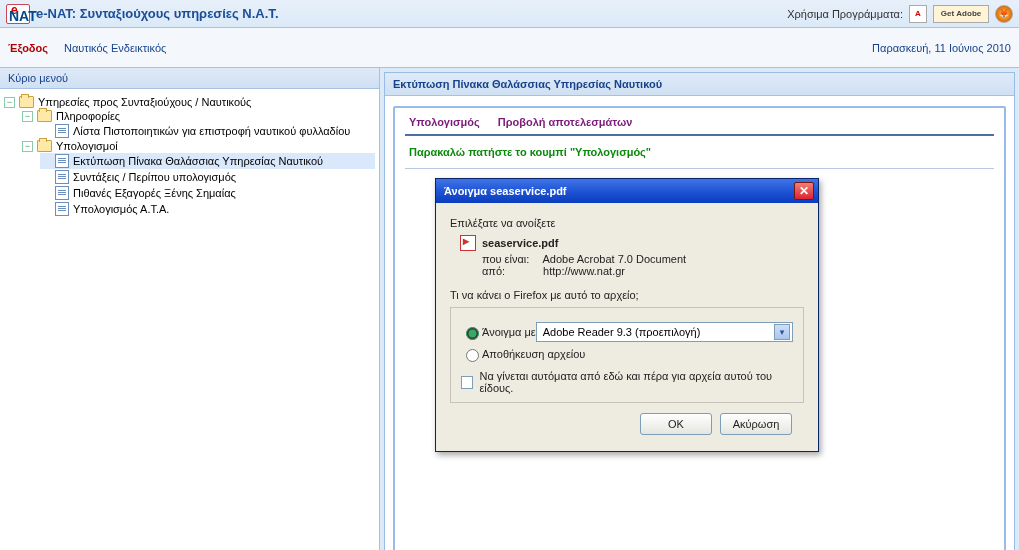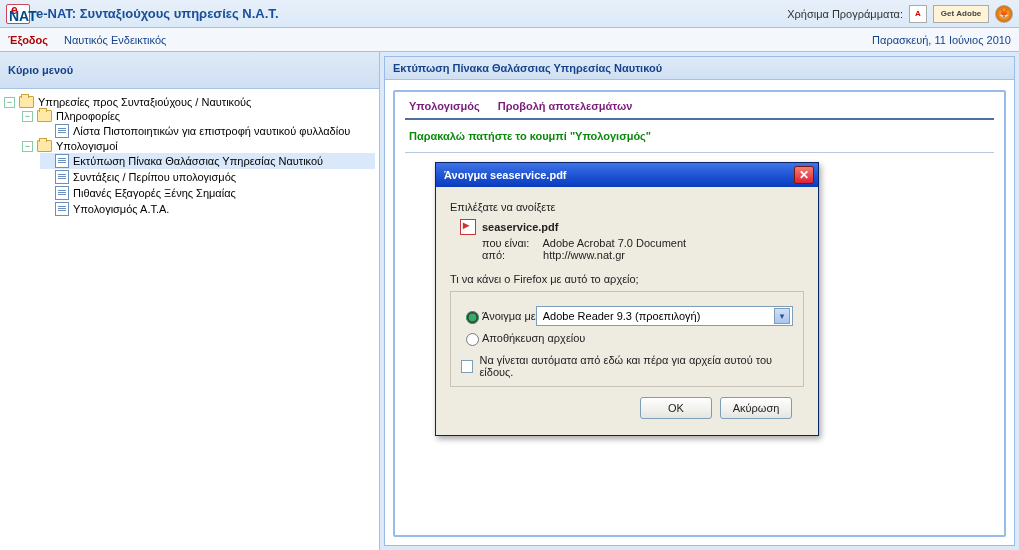--- a/index.html
+++ b/index.html
@@ -34,35 +34,35 @@
   .top-right { display:flex; align-items:center; gap:6px; font-size:11px; color:#333;}
   .mini-icon { width:18px; height:18px; border:1px solid #aaa; display:inline-flex; align-items:center; justify-content:center; font-size:8px; background:#fff;}
   .mini-icon.adobe { color:#c00; font-weight:bold;}
   .mini-icon.reader { width:56px; color:#444; font-weight:bold; background:#fff4d6;}
   .mini-icon.ff { border-radius:50%; background: radial-gradient(#ffcc66,#e06a00 70%); color:#2a4e9c; }
 
   
   .secondbar {
     background: #f4f8fd;
     border-bottom: 1px solid #a7c1e3;
-    height: 24px;
+    height: 40px;
     display:flex; align-items:center; justify-content:space-between;
     padding: 0 8px;
   }
   .secondbar .left { display:flex; gap:16px; }
   .exit-link { color:#b00000; font-weight:bold; }
   .nav-link { color:#15428b; }
   .date-text { color:#15428b; }
 
   
   .layout { display:flex; height: 498px; }
   .sidebar { width: 380px; border-right:1px solid #a7c1e3; display:flex; flex-direction:column;}
   .sidebar-header {
     background: linear-gradient(#dfeaf7,#cfe0f3);
-    color:#15428b; font-weight:bold; padding:12px 8px;
+    color:#15428b; font-weight:normal; padding:4px 8px;
     border-bottom:1px solid #a7c1e3;
   }
   .tree { padding:6px 4px; color:#000; background:#fff; overflow:auto; flex:1;}
   .node { display:flex; align-items:center; gap:4px; padding:1px 0; white-space:nowrap;}
   .node.lvl1 { margin-left:0;}
   .node.lvl2 { margin-left:18px;}
   .node.lvl3 { margin-left:36px;}
   .toggle { width:11px; height:11px; border:1px solid #8ca; background:#fff; display:flex; align-items:center; justify-content:center; font-size:9px; color:#3a6; line-height:1;}
   .spacer-toggle {width:11px;}
   .folder-icon { width:15px; height:12px; background:#ffe9a8; border:1px solid #caa33f; border-radius:1px; position:relative;}

